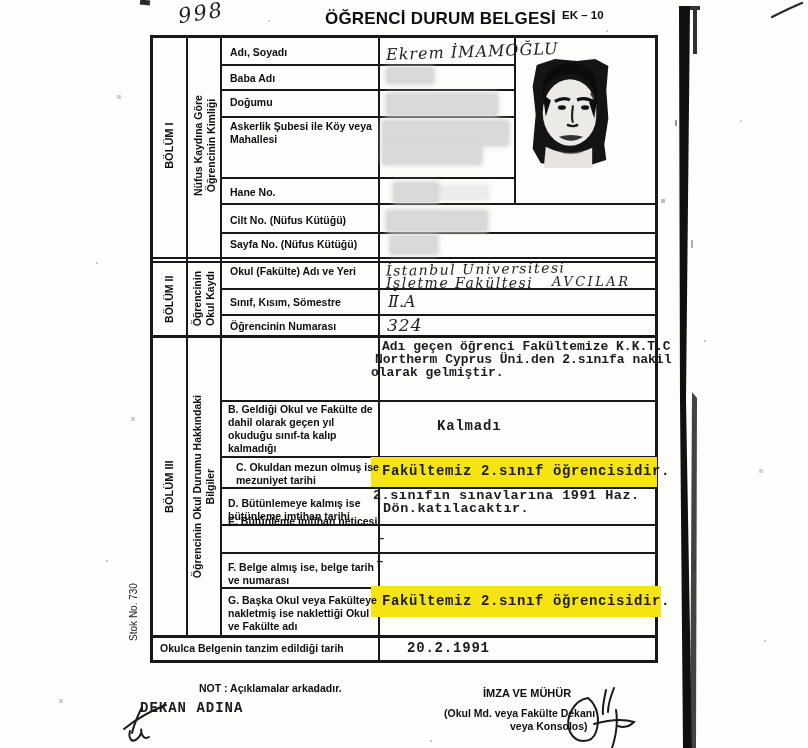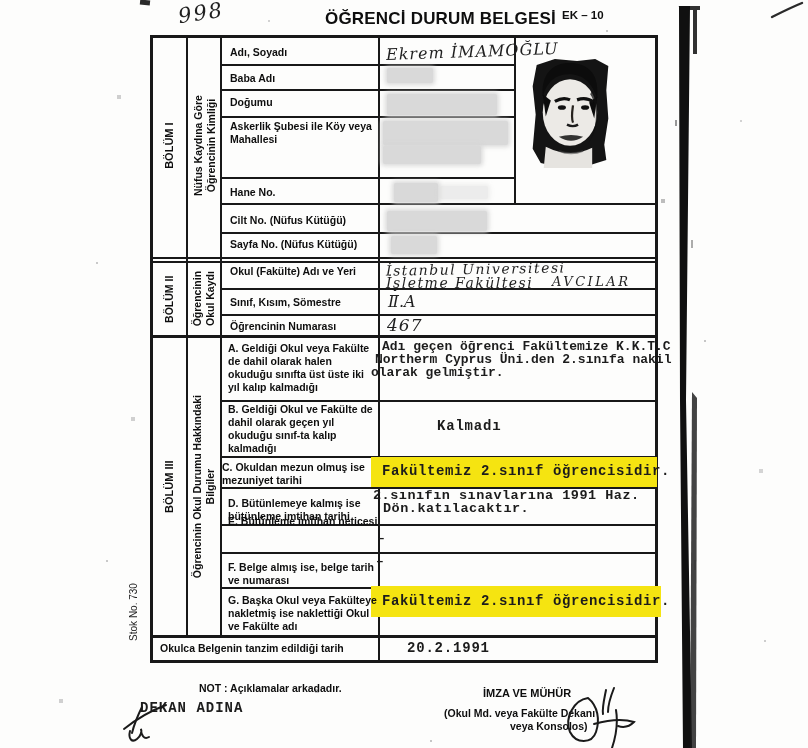--- a/index.html
+++ b/index.html
@@ -165,32 +165,31 @@
 
   <div class="lbl" style="left:230px;top:265px;width:160px;">Okul (Fakülte) Adı ve Yeri</div>
   <div class="hand" style="left:386px;top:261px;font-size:14px;letter-spacing:1.5px;transform:rotate(-1deg);">İstanbul Üniversitesi</div>
   <div class="hand" style="left:386px;top:275px;font-size:14px;letter-spacing:1.5px;text-decoration:underline;">İşletme Fakültesi</div>
   <div class="hand" style="left:552px;top:274px;font-size:13px;letter-spacing:2.5px;">AVCILAR</div>
 
   <div class="lbl" style="left:230px;top:296px;width:160px;">Sınıf, Kısım, Sömestre</div>
   <div class="hand" style="left:388px;top:292px;font-size:16px;">Ⅱ.A</div>
 
   <div class="lbl" style="left:230px;top:320px;width:160px;">Öğrencinin Numarası</div>
-  <div class="hand" style="left:387px;top:315px;font-size:17px;letter-spacing:1px;">467</div>
-
-  <div class="lbl" style="left:228px;top:342px;width:148px;">A. Geldiği Okul veya Fakülte de dahil olarak halen okuduğu sınıfta üst üste iki yıl kalıp kalmadığı</div>
+  <div class="hand" style="left:387px;top:315px;font-size:17px;letter-spacing:1px;">324</div>
+
   <div class="typed" style="left:382px;top:339px;font-size:13px;">Adı geçen öğrenci Fakültemize K.K.T.C</div>
   <div class="typed" style="left:375px;top:352px;font-size:13px;">Northerm Cyprus Üni.den 2.sınıfa nakil</div>
   <div class="typed" style="left:371px;top:365px;font-size:13px;">olarak gelmiştir.</div>
 
   <div class="lbl" style="left:228px;top:403px;width:150px;">B. Geldiği Okul ve Fakülte de dahil olarak geçen yıl okuduğu sınıf-ta kalıp kalmadığı</div>
   <div class="typed" style="left:394px;top:418px;font-size:14px;letter-spacing:.8px;padding-left:43px;">Kalmadı</div>
 
   <div class="hlight" style="left:371px;top:457px;width:286px;height:30px;"></div>
-  <div class="lbl" style="left:222px;top:461px;width:148px;">C. Okuldan mezun olmuş ise mezuniyet tarihi</div>
+  <div class="lbl" style="left:236px;top:461px;width:148px;">C. Okuldan mezun olmuş ise mezuniyet tarihi</div>
   <div class="typed" style="left:382px;top:463px;font-size:14px;letter-spacing:.6px;">Fakültemiz 2.sınıf öğrencisidir.</div>
 
   <div class="lbl" style="left:228px;top:497px;width:148px;">D. Bütünlemeye kalmış ise bütünleme imtihan tarihi</div>
   <div class="typed" style="left:373px;top:488px;font-size:13.5px;letter-spacing:.5px;">2.sınıfın sınavlarına 1991 Haz.</div>
   <div class="typed" style="left:371px;top:501px;font-size:13.5px;letter-spacing:.5px;margin-left:12px;">Dön.katılacaktır.</div>
 
   <div class="lbl" style="left:228px;top:515px;width:160px;">E. Bütünleme imtihan neticesi</div>
   <div class="typed" style="left:377px;top:531px;font-size:13px;">–</div>
 
   <div class="lbl" style="left:228px;top:561px;width:148px;">F. Belge almış ise, belge tarih ve numarası</div>

